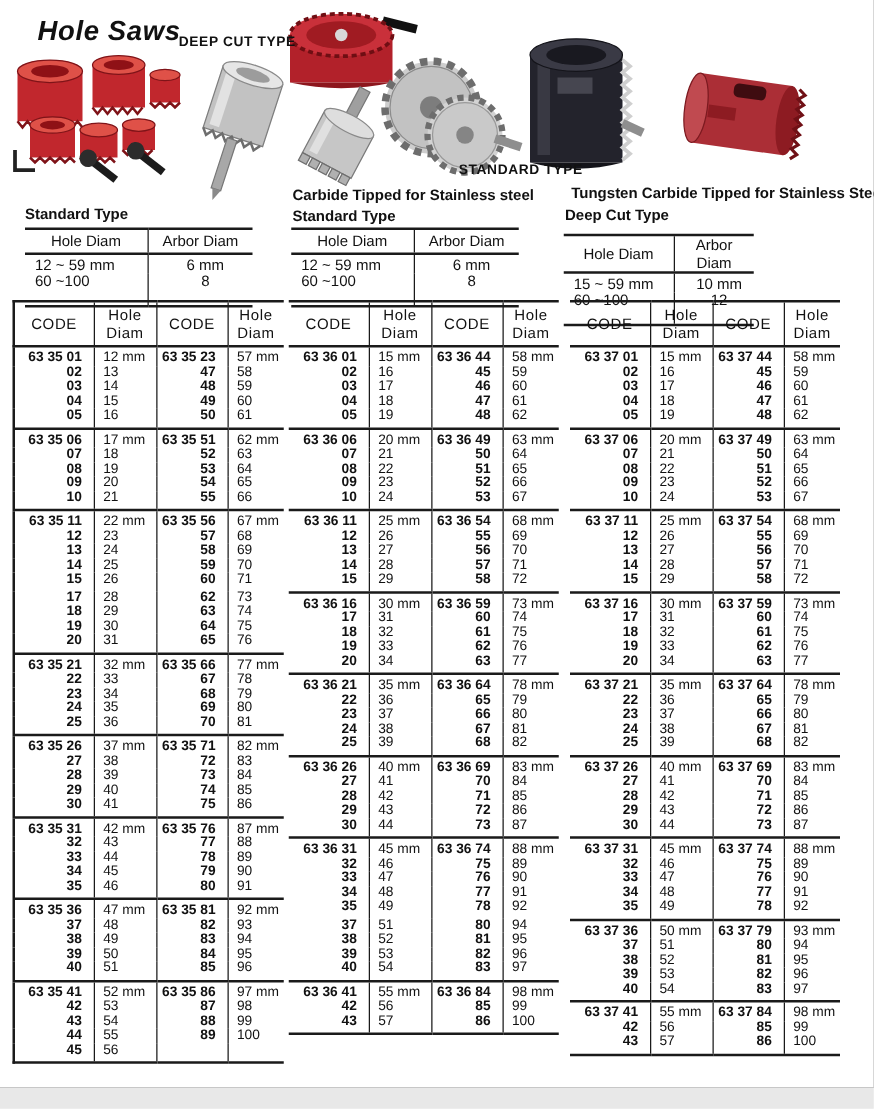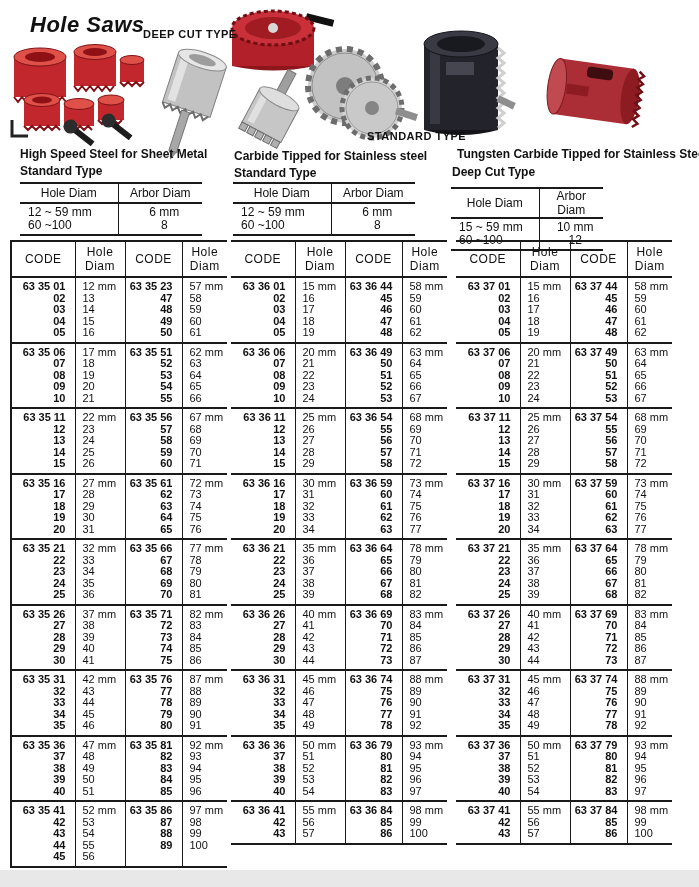--- a/index.html
+++ b/index.html
@@ -27,21 +27,21 @@
   .spec-1 { left:20px;  top:182px; }
   .spec-2 { left:233px; top:182px; }
   .spec-3 { left:451px; top:187px; }
   .spec-table th {
     border-top:2px solid #1a1a1a; border-bottom:2px solid #1a1a1a;
     font-weight:normal; font-size:12px; height:18px; text-align:center; padding:0 4px;
   }
   .spec-table td { font-size:12px; line-height:13px; padding:0 0 0 8px; text-align:left; }
   .spec-table th + th, .spec-table td + td { border-left:1px solid #1a1a1a;text-align:center; }
   .spec-table tbody tr:first-child td { padding-top:2px; }
-  .spec-table tbody tr:last-child td { border-bottom:2px solid #1a1a1a; padding-bottom:2px; }
+  .spec-table tbody tr:last-child td { border-bottom:2px solid #1a1a1a; padding-bottom:12px; }
 
   
   #table-groups .saw-table {
     position:absolute; top:240px; border-collapse:collapse; table-layout:fixed;
     font-size:11px;
   }
   .group-0 { left:10px;  }
   .group-1 { left:231px; }
   .group-2 { left:456px; }
   .saw-table th {
@@ -165,21 +165,20 @@
       <path d="M636 66 l5 4 -5 4 5 4 -5 4 5 4 -5 4 5 4 -5 4 5 4 -5 4 5 4 -5 4 5 4 -5 4" fill="none" stroke="#701016" stroke-width="2.5"></path>
       <rect x="584" y="68" width="26" height="11" rx="4" fill="#3f0c10"></rect>
       <rect x="566" y="88" width="22" height="10" fill="#8d1b22"></rect>
     </g>
   </svg>
 
   <div class="page-title">Hole Saws</div>
   <div class="photo-label lbl-deep">DEEP CUT TYPE</div>
   <div class="photo-label lbl-std">STANDARD TYPE</div>
 
-  <div class="sec-title t1a">High Speed Steel for Sheet Metal</div>
   <div class="sec-title t1b">Standard Type</div>
   <div class="sec-title t2a">Carbide Tipped for Stainless steel</div>
   <div class="sec-title t2b">Standard Type</div>
   <div class="sec-title t3a">Tungsten Carbide Tipped for Stainless Steel</div>
   <div class="sec-title t3b">Deep Cut Type</div>
 
   <table class="spec-table spec-1">
     <colgroup>
         <col style="width:98px">
         <col style="width:84px">
@@ -348,26 +347,20 @@
             <td class="diam">25</td>
             <td class="code">59</td>
             <td class="diam">70</td>
           </tr>
           <tr class="bl">
             <td class="code">15</td>
             <td class="diam">26</td>
             <td class="code">60</td>
             <td class="diam">71</td>
           </tr>
-          <tr class="bf">
-            <td class="code">63 35 16</td>
-            <td class="diam">27 mm</td>
-            <td class="code">63 35 61</td>
-            <td class="diam">72 mm</td>
-          </tr>
           <tr class="">
             <td class="code">17</td>
             <td class="diam">28</td>
             <td class="code">62</td>
             <td class="diam">73</td>
           </tr>
           <tr class="">
             <td class="code">18</td>
             <td class="diam">29</td>
             <td class="code">63</td>
@@ -756,26 +749,20 @@
             <td class="diam">48</td>
             <td class="code">77</td>
             <td class="diam">91</td>
           </tr>
           <tr class="bl">
             <td class="code">35</td>
             <td class="diam">49</td>
             <td class="code">78</td>
             <td class="diam">92</td>
           </tr>
-          <tr class="bf">
-            <td class="code">63 36 36</td>
-            <td class="diam">50 mm</td>
-            <td class="code">63 36 79</td>
-            <td class="diam">93 mm</td>
-          </tr>
           <tr class="">
             <td class="code">37</td>
             <td class="diam">51</td>
             <td class="code">80</td>
             <td class="diam">94</td>
           </tr>
           <tr class="">
             <td class="code">38</td>
             <td class="diam">52</td>
             <td class="code">81</td>

